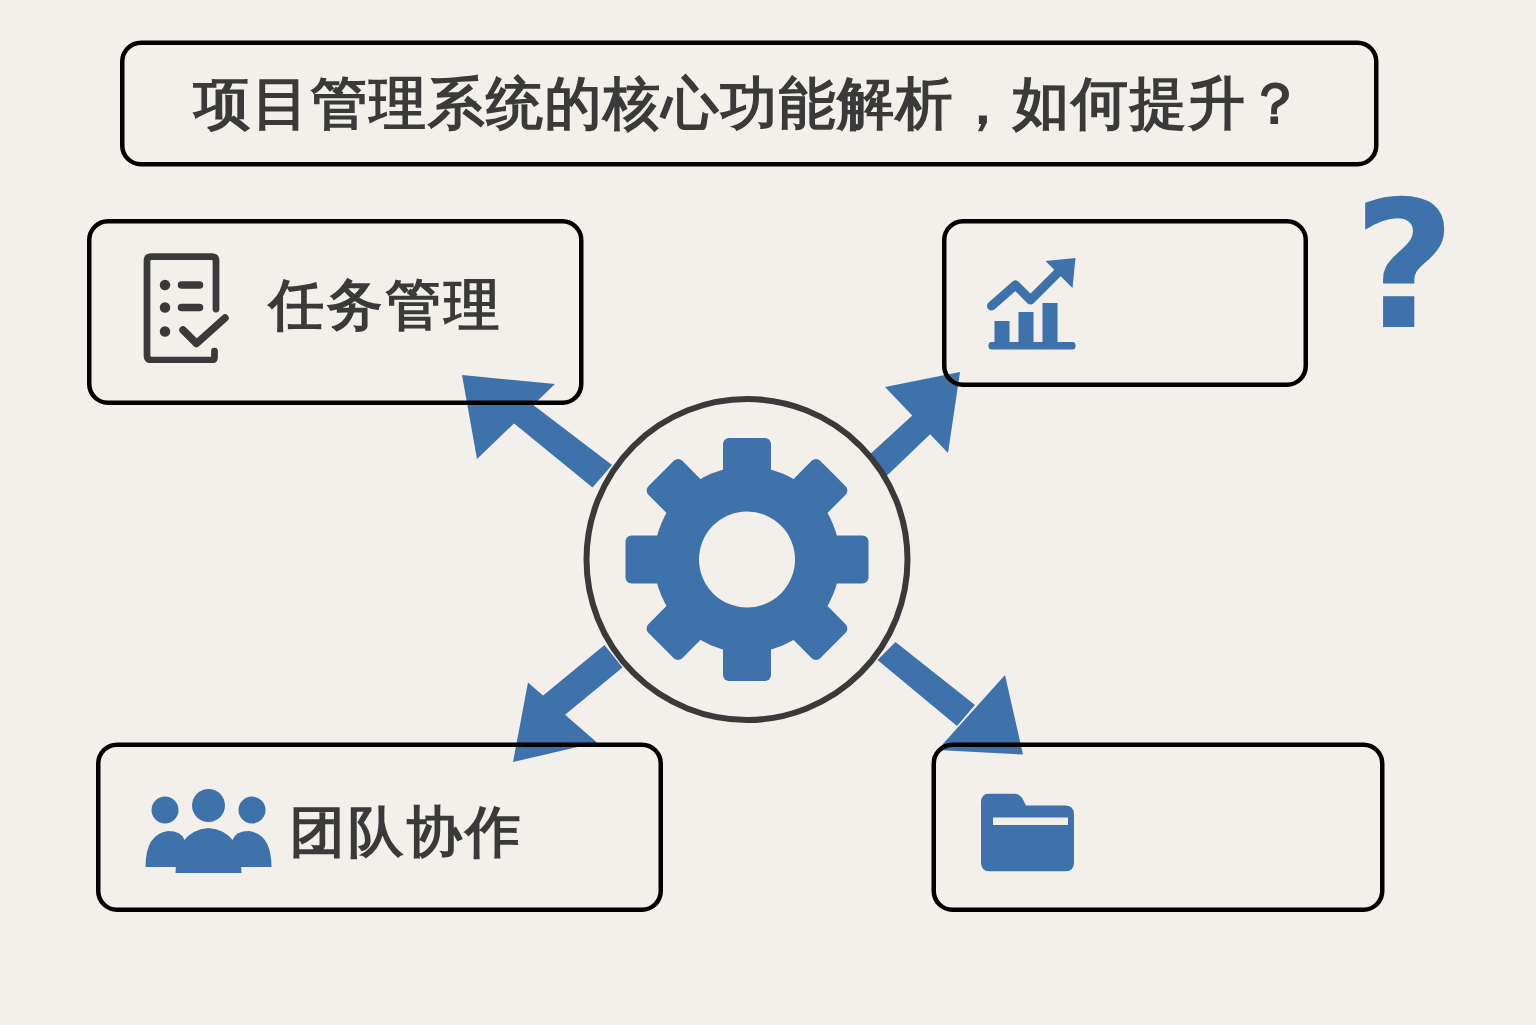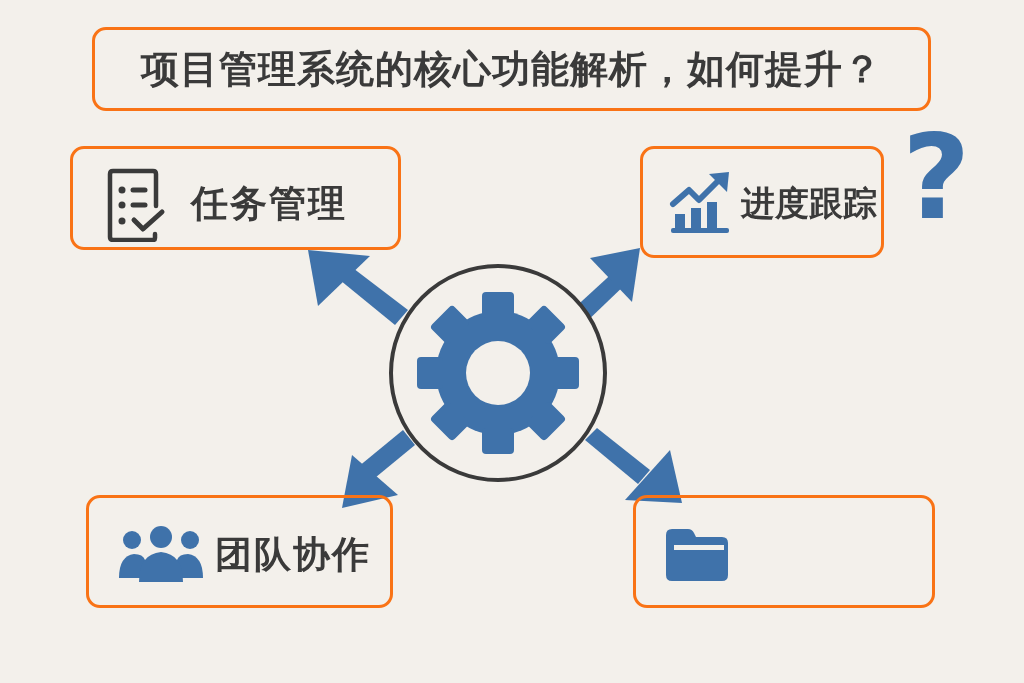--- a/index.html
+++ b/index.html
@@ -1,23 +1,23 @@
 <!DOCTYPE html>
 <html><head>
 <meta charset="utf-8">
 <style>
   html,body{margin:0;padding:0;}
   body{width:1024px;height:683px;background:#f3f0eb;position:relative;overflow:hidden;font-family:"DejaVu Sans","Liberation Sans",sans-serif;color:#383838;}
-  .box{position:absolute;border:3px solid #f97316;border-radius:14px;box-sizing:border-box;background:transparent;display:flex;align-items:center;margin-left:12px;}
+  .box{position:absolute;border:3px solid #000000;border-radius:14px;box-sizing:border-box;background:transparent;display:flex;align-items:center;}
   .title{left:80px;top:27px;width:839px;height:84px;justify-content:center;}
   .title span{font-size:38px;font-weight:bold;letter-spacing:1px;color:#3a3a3a;}
   .card-label{font-size:37px;font-weight:bold;color:#3a3a3a;letter-spacing:2px;}
-  .task{left:58px;top:146px;width:331px;height:104px;}
+  .task{left:58px;top:146px;width:331px;height:124px;}
   .progress{left:628px;top:146px;width:244px;height:112px;}
-  .team{left:74px;top:495px;width:307px;height:113px;}
+  .team{left:64px;top:495px;width:378px;height:113px;}
   .docs{left:621px;top:495px;width:302px;height:113px;}
   .icon{position:absolute;}
   svg.overlay{position:absolute;left:0;top:0;}
 </style>
 </head>
 <body>
 
 <svg class="overlay" width="1024" height="683">
   <g fill="#3f72aa">
 
@@ -75,21 +75,20 @@
 
 <div class="box progress">
   <svg class="icon" style="left:26px;top:21px;" width="64" height="64" viewBox="0 0 64 64">
     <polyline points="4,34 20,20 30,30 52,8" fill="none" stroke="#3f72aa" stroke-width="6" stroke-linejoin="round" stroke-linecap="round"></polyline>
     <polygon points="40,4 60,2 58,22" fill="#3f72aa"></polygon>
     <rect x="6" y="44" width="10" height="14" fill="#3f72aa"></rect>
     <rect x="22" y="38" width="10" height="20" fill="#3f72aa"></rect>
     <rect x="38" y="32" width="10" height="26" fill="#3f72aa"></rect>
     <rect x="2" y="58" width="58" height="5" rx="2" fill="#3f72aa"></rect>
   </svg>
-  <span class="card-label" style="position:absolute;left:98px;top:32px;font-size:34px;letter-spacing:0;">进度跟踪</span>
 </div>
 
 <div class="icon" style="left:902px;top:118px;font-size:118px;font-weight:bold;color:#3f72aa;line-height:1;">?</div>
 
 <div class="box team">
   <svg class="icon" style="left:28px;top:28px;" width="88" height="60" viewBox="0 0 88 60">
     <circle cx="15" cy="14" r="9" fill="#3f72aa"></circle>
     <circle cx="73" cy="14" r="9" fill="#3f72aa"></circle>
     <circle cx="44" cy="11" r="11" fill="#3f72aa"></circle>
     <path d="M2 52 Q2 30 17 28 Q26 28 28 34 L28 52 Z" fill="#3f72aa"></path>

